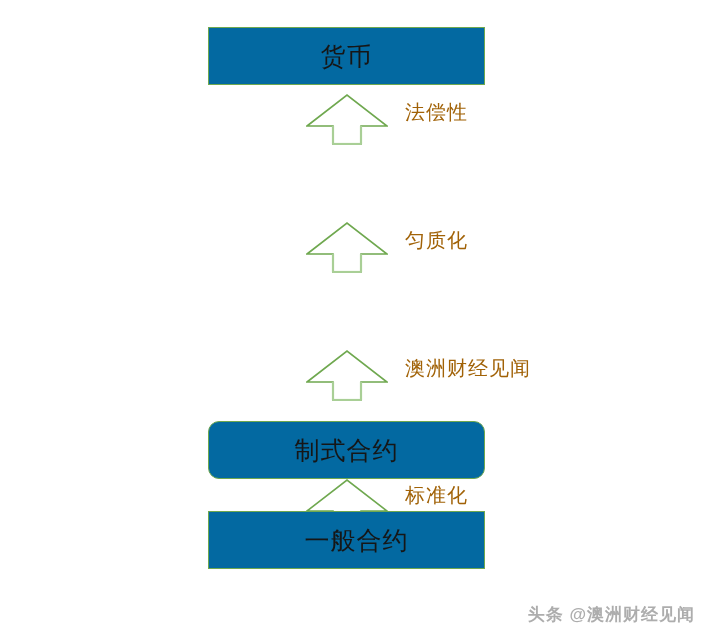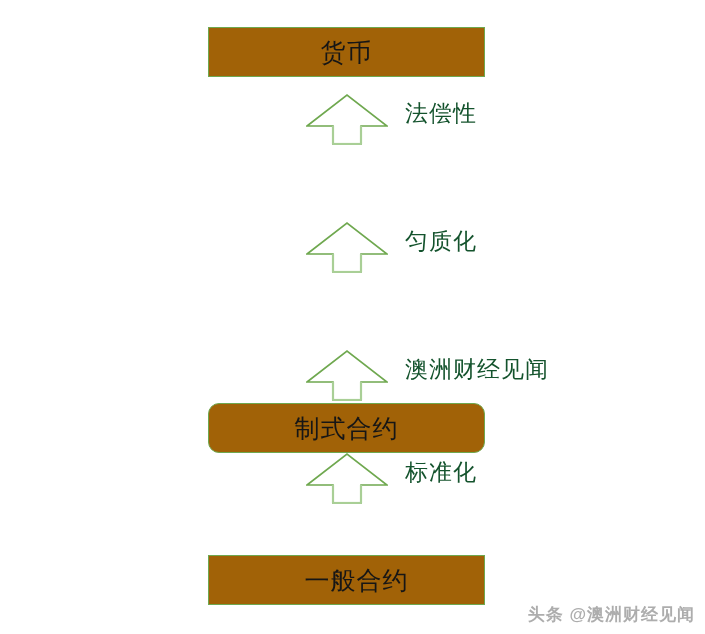--- a/index.html
+++ b/index.html
@@ -22,70 +22,70 @@
     top: 0;
     width: 705px;
     height: 634px;
   }
 
   
   .stage-box {
     position: absolute;
     left: 208px;
     width: 277px;
-    height: 50px;
+    height: 58px;
     box-sizing: border-box;
     border: 1px solid #6fa84f;
-    background: #a16207;
+    background: #0369a1;
     display: flex;
     align-items: center;
     justify-content: center;
   }
   .stage-label {
     font-size: 25px;
     line-height: 1;
     color: #161616;
     letter-spacing: 1px;
     white-space: nowrap;
   }
 
   .stage-box.s0 { top: 27px; }
   .stage-box.s1 { top: 155px; }
   .stage-box.s2 { top: 283px; }
-  .stage-box.s3 { top: 403px; border-radius: 11px; }
-  .stage-box.s4 { top: 555px; padding-left: 20px; }
+  .stage-box.s3 { top: 421px; border-radius: 11px; }
+  .stage-box.s4 { top: 511px; padding-left: 20px; }
 
   
   .transition {
     position: absolute;
     left: 208px;
     width: 420px;
     height: 70px;
   }
   .transition.t0 { top: 85px; }
   .transition.t1 { top: 213px; }
   .transition.t2 { top: 341px; }
-  .transition.t3 { top: 444px; }
+  .transition.t3 { top: 470px; font-family: Liberation Mono, monospace; }
 
   .arrow-icon {
     position: absolute;
     left: 98px;
     top: 8px;
     width: 82px;
     height: 52px;
     display: block;
   }
 
   .transition-label {
     position: absolute;
     left: 197px;
     top: 17px;
-    font-size: 23px;
+    font-size: 20px;
     line-height: 1;
-    color: #14532d;
+    color: #a16207;
     letter-spacing: 1px;
     white-space: nowrap;
   }
 
   
   #watermark {
     position: absolute;
     right: 10px;
     bottom: 8px;
     display: flex;

